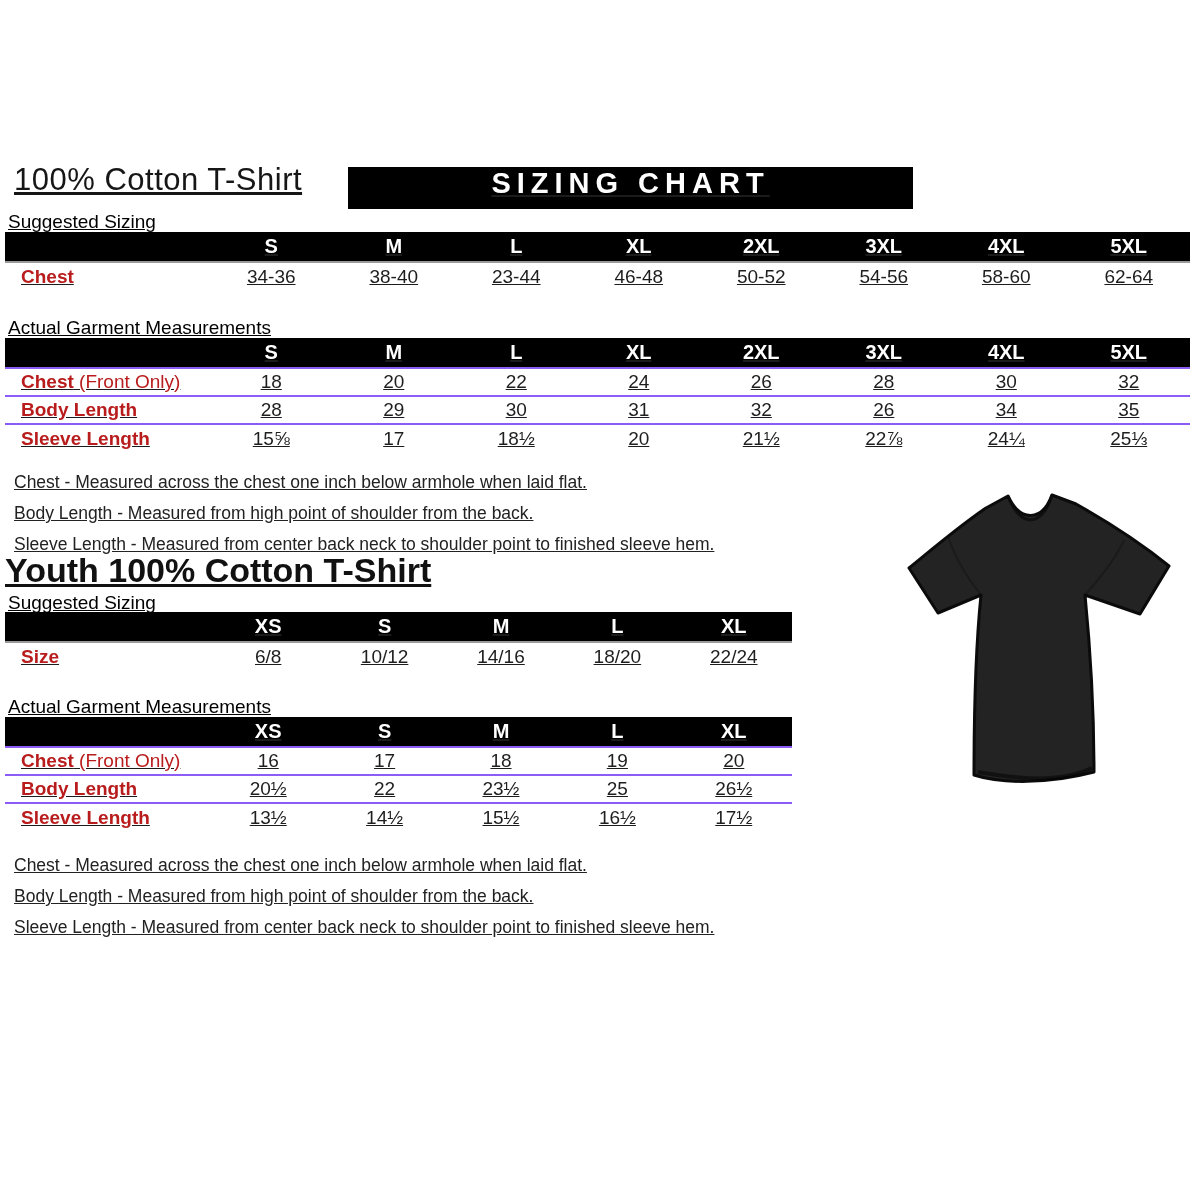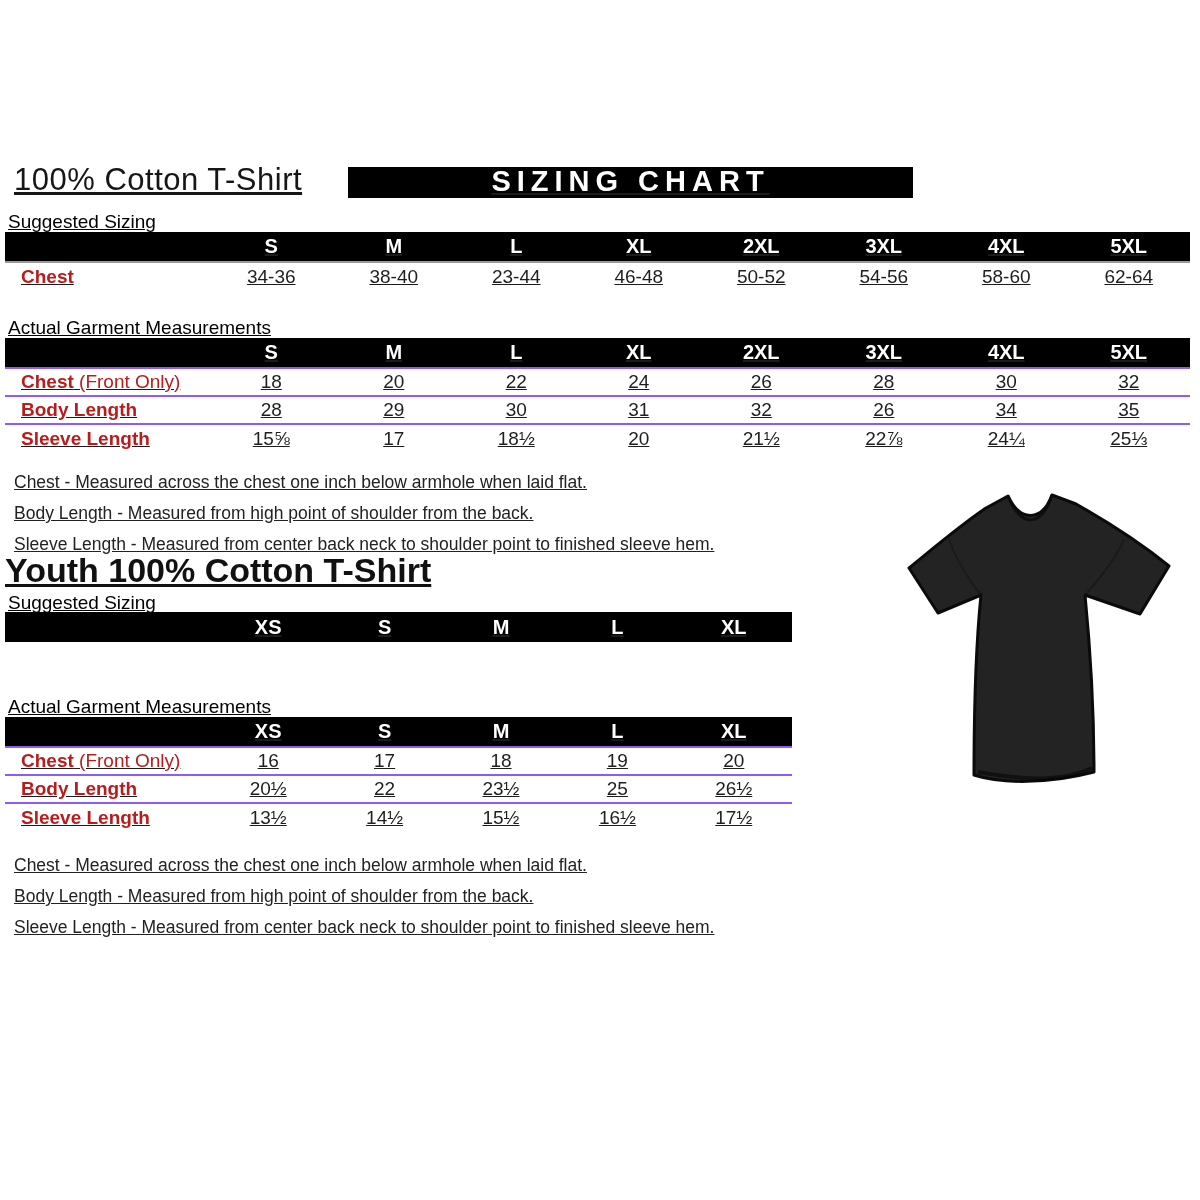--- a/index.html
+++ b/index.html
@@ -9,22 +9,22 @@
     font-family:"Liberation Sans", sans-serif;
     color:#1c1c1c; position:relative; overflow:hidden;
   }
   .abs { position:absolute;text-decoration:underline; }
 
   .main-title {
     left:14px; top:162px; font-size:31px; font-weight:400; color:#161616;
     letter-spacing:0.5px;
   }
   .banner {
-    left:348px; top:167px; width:565px; height:31px; background:#000;
-    display:flex; align-items:flex-end; justify-content:center;
+    left:348px; top:167px; width:565px; height:42px; background:#000;
+    display:flex; align-items:flex-start; justify-content:center;
   }
   .banner span {
     color:#fff; font-size:29px; font-weight:700; letter-spacing:6px;
   }
   .section-label { font-size:19px; color:#000000; }
 
   table { border-collapse:collapse; table-layout:fixed; }
   th, td { padding:0; margin:0; }
   .hdr th {
     background:#000; color:#fff; font-size:20px; font-weight:700;
@@ -180,20 +180,28 @@
       <col>
     </colgroup>
   <tbody>
       <tr class="hdr">
     <th></th>
     <th>XS</th>
     <th>S</th>
     <th>M</th>
     <th>L</th>
     <th>XL</th>
+  </tr>
+  <tr class="data">
+    <td class="rlabel">Size</td>
+    <td>6/8</td>
+    <td>10/12</td>
+    <td>14/16</td>
+    <td>18/20</td>
+    <td>22/24</td>
   </tr>
 </tbody>
   </table>
 
 <div class="abs section-label" style="left:8px; top:696px;">Actual Garment Measurements</div>
 
 <table class="abs youth-tbl meas-tbl" style="left:5px; top:717px;">
   <colgroup>
       <col class="lab">
       <col>

